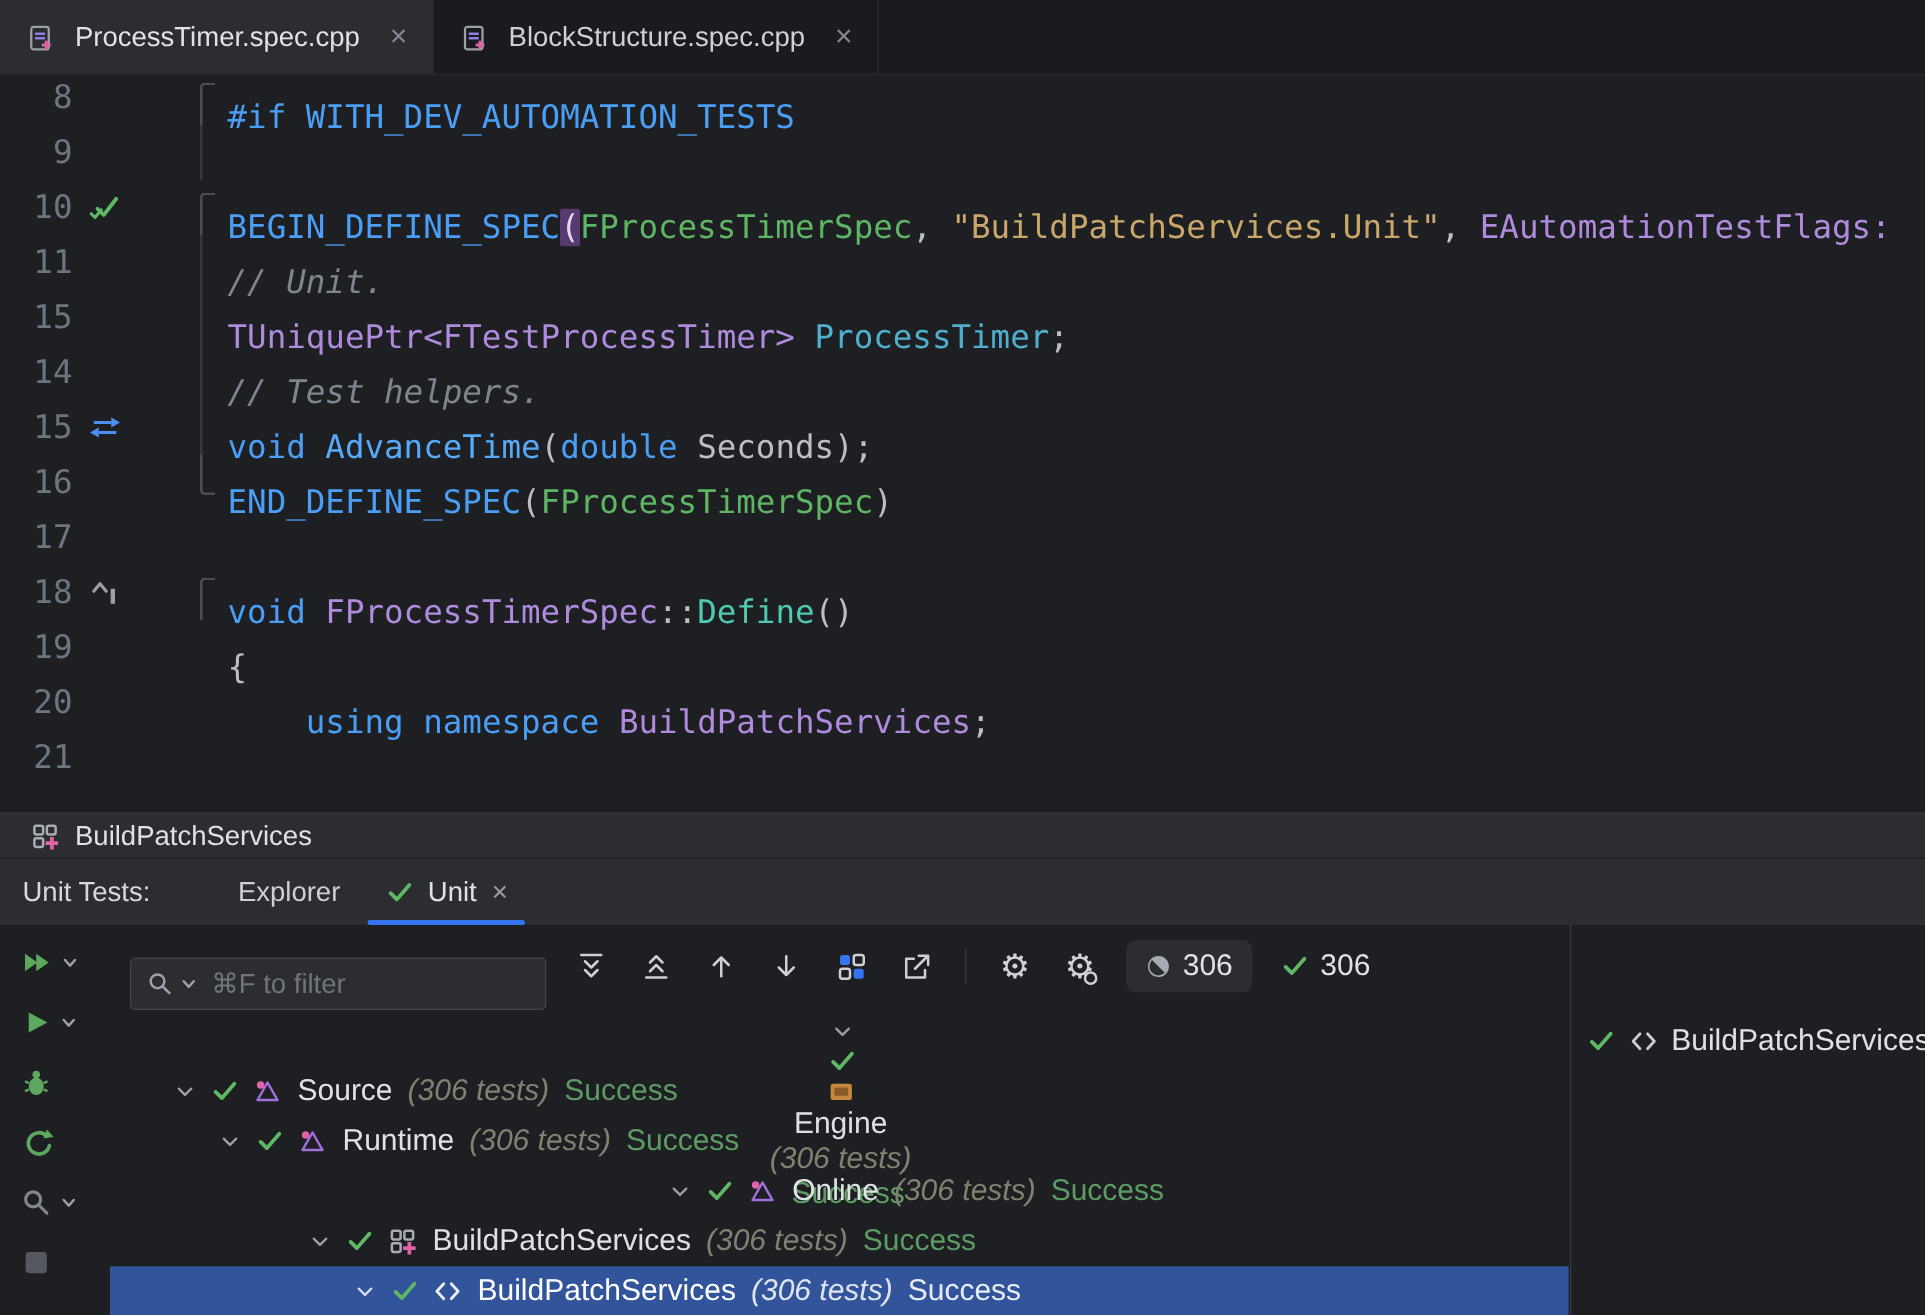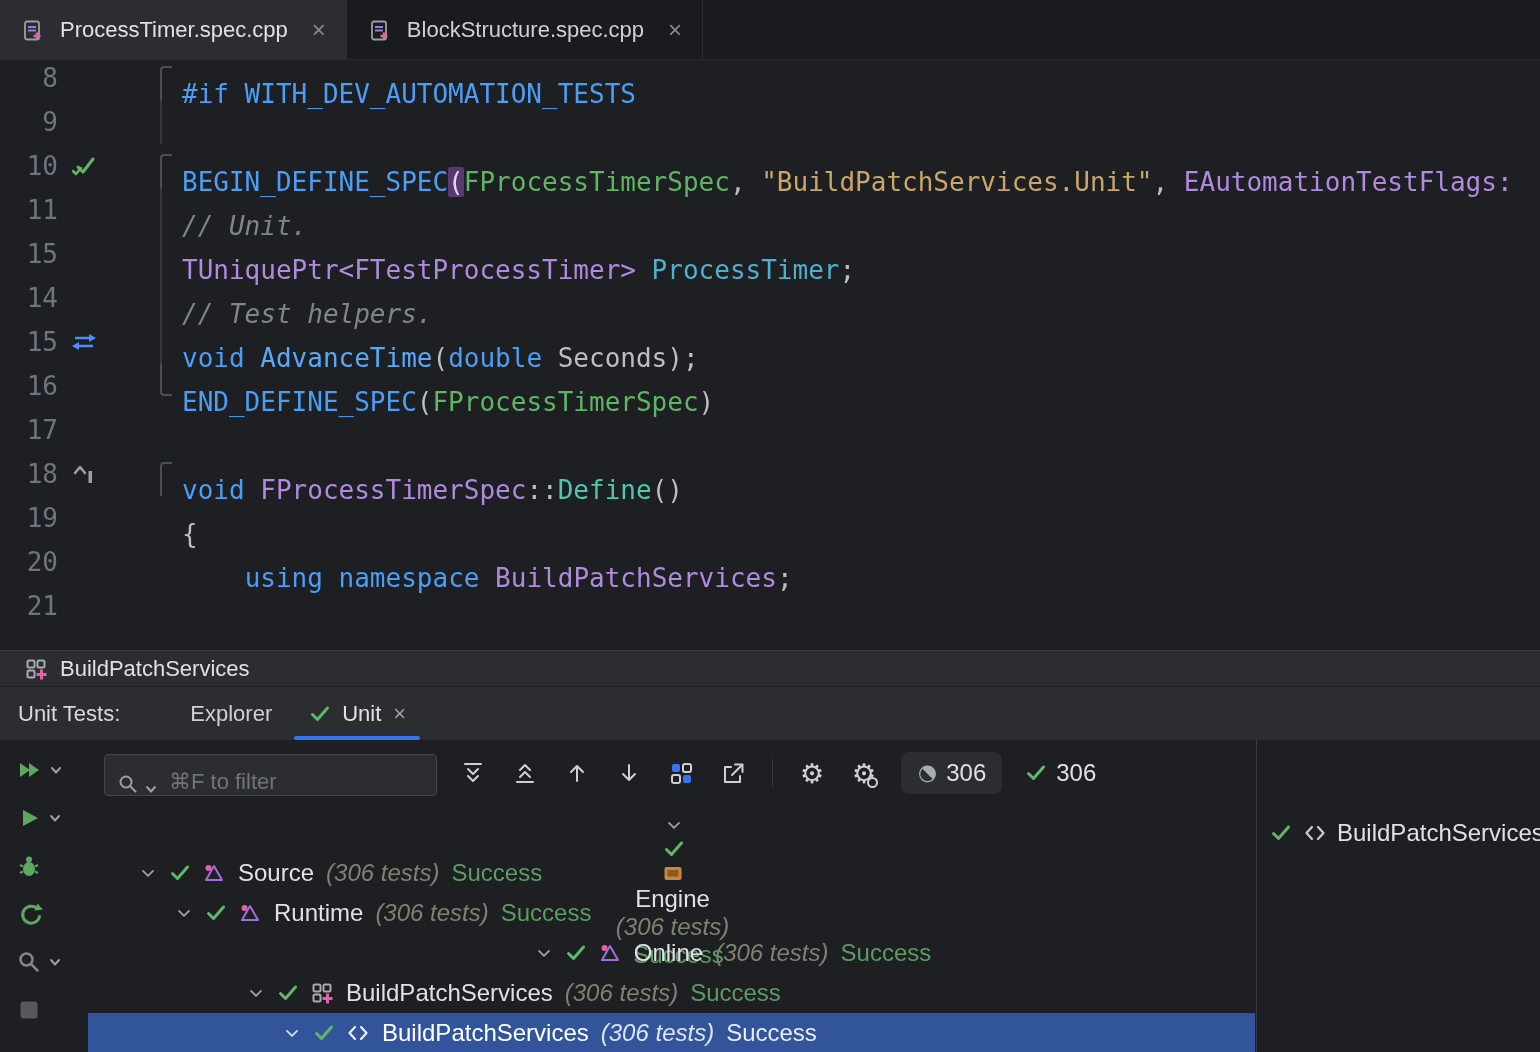--- a/index.html
+++ b/index.html
@@ -47,23 +47,23 @@
     padding-left:24px; font-size:22px; color:#DFE1E5; }
   .ptabs { position:absolute; left:0; top:686px; right:0; height:54px; background:#2B2D30;
     border-top:1px solid #212226; display:flex; align-items:stretch; padding-left:18px; font-size:22px; }
   .ptabs-label { align-self:center; color:#D5D8DD; margin-right:52px; }
   .ptab { position:relative; display:flex; align-items:center; gap:10px; padding:0 18px; color:#CED0D6; }
   .ptab.active { color:#DFE1E5; }
   .ptab.active::after { content:""; position:absolute; left:4px; right:4px; bottom:0; height:4px;
     border-radius:4px; background:#3574F0; }
   .ptab .close { font-size:22px; color:#9DA0A8; margin-left:2px; }
   .ttoolbar { position:absolute; left:0; top:740px; right:0; height:66px; background:#1E1F22; }
-  .filter { position:absolute; left:104px; top:14px; width:333px; height:42px;
+  .filter { position:absolute; left:104px; top:26px; width:333px; height:42px;
     background:#2B2D30; border:1px solid #43454A; border-radius:4px;
-    display:flex; align-items:flex-end; gap:6px; padding:0 12px; }
+    display:flex; align-items:center; gap:6px; padding:0 12px; }
   .filter .ph { font-size:22px; color:#6F737A; margin-left:6px; }
   .tb-icons { position:absolute; left:458px; top:0; height:66px; display:flex; align-items:center; gap:22px; }
   .tbtn { width:30px; height:30px; display:flex; align-items:center; justify-content:center; }
   .tb-sep { width:1px; height:28px; background:#393B40; margin:0 2px; }
   .count-pill { height:42px; border-radius:8px; background:#2B2D30; display:flex; align-items:center;
     gap:10px; padding:0 16px; }
   .count-num { font-size:24px; color:#DFE1E5; }
   .passed-count { display:flex; align-items:center; gap:8px; }
   .glyph-gear { font-family:"DejaVu Sans",sans-serif; font-size:27px; color:#CED0D6; line-height:1; }
   .gear-dot { position:absolute; right:-2px; bottom:-1px; width:11px; height:11px; border-radius:50%;

